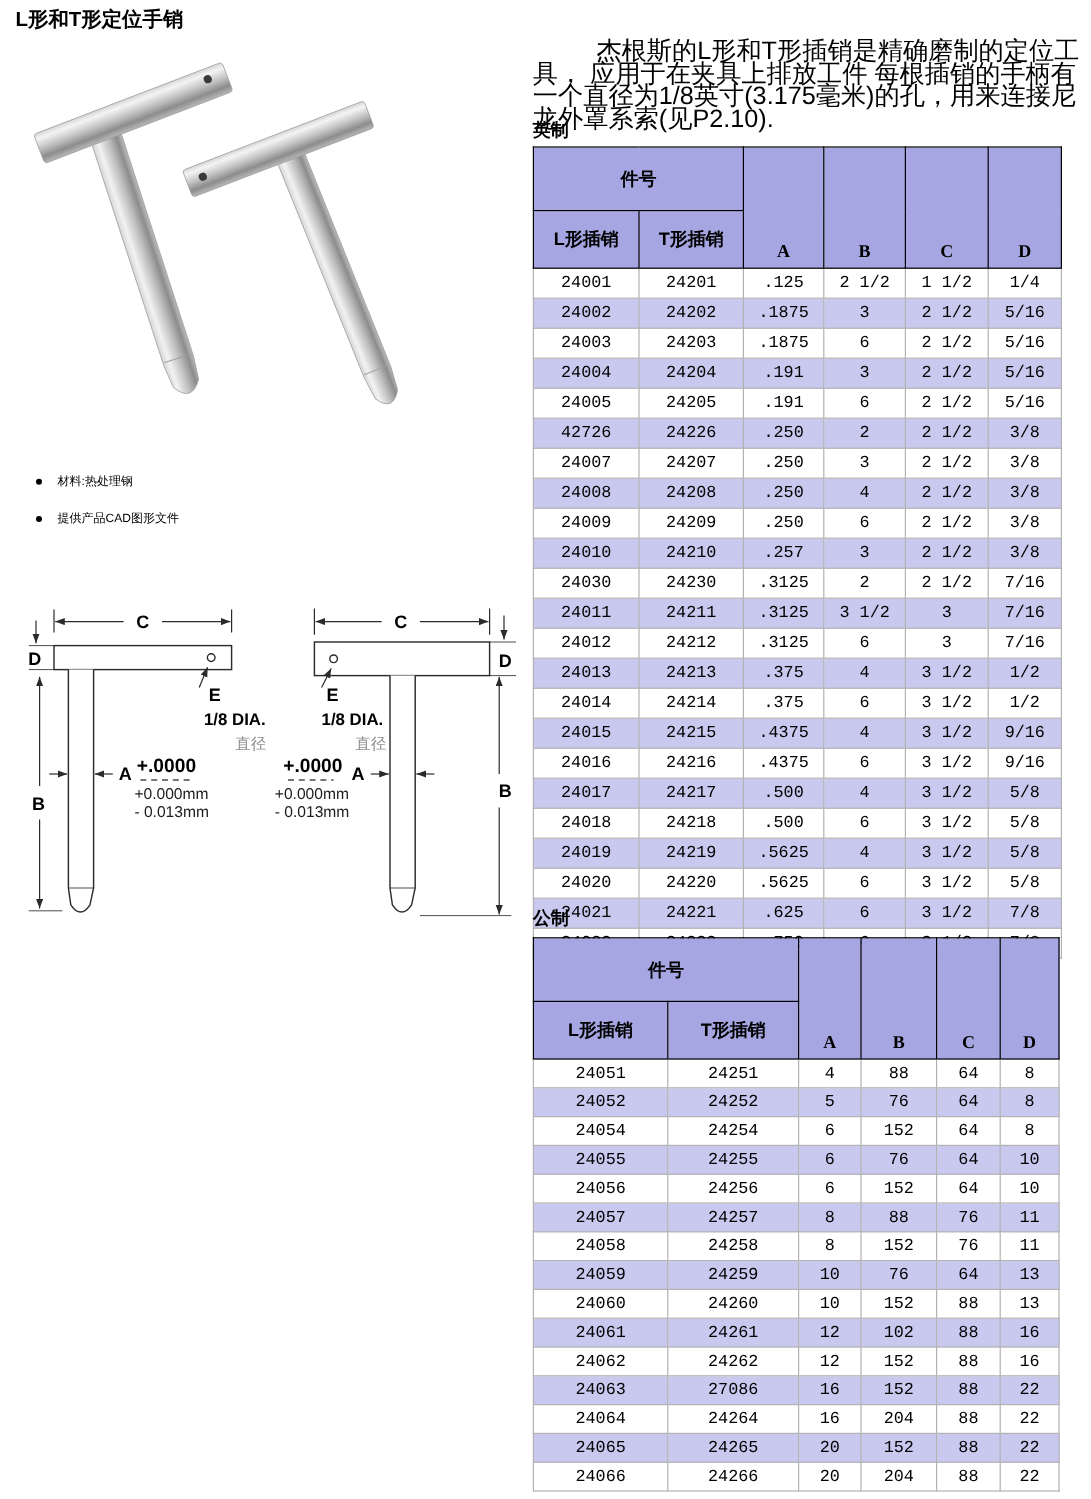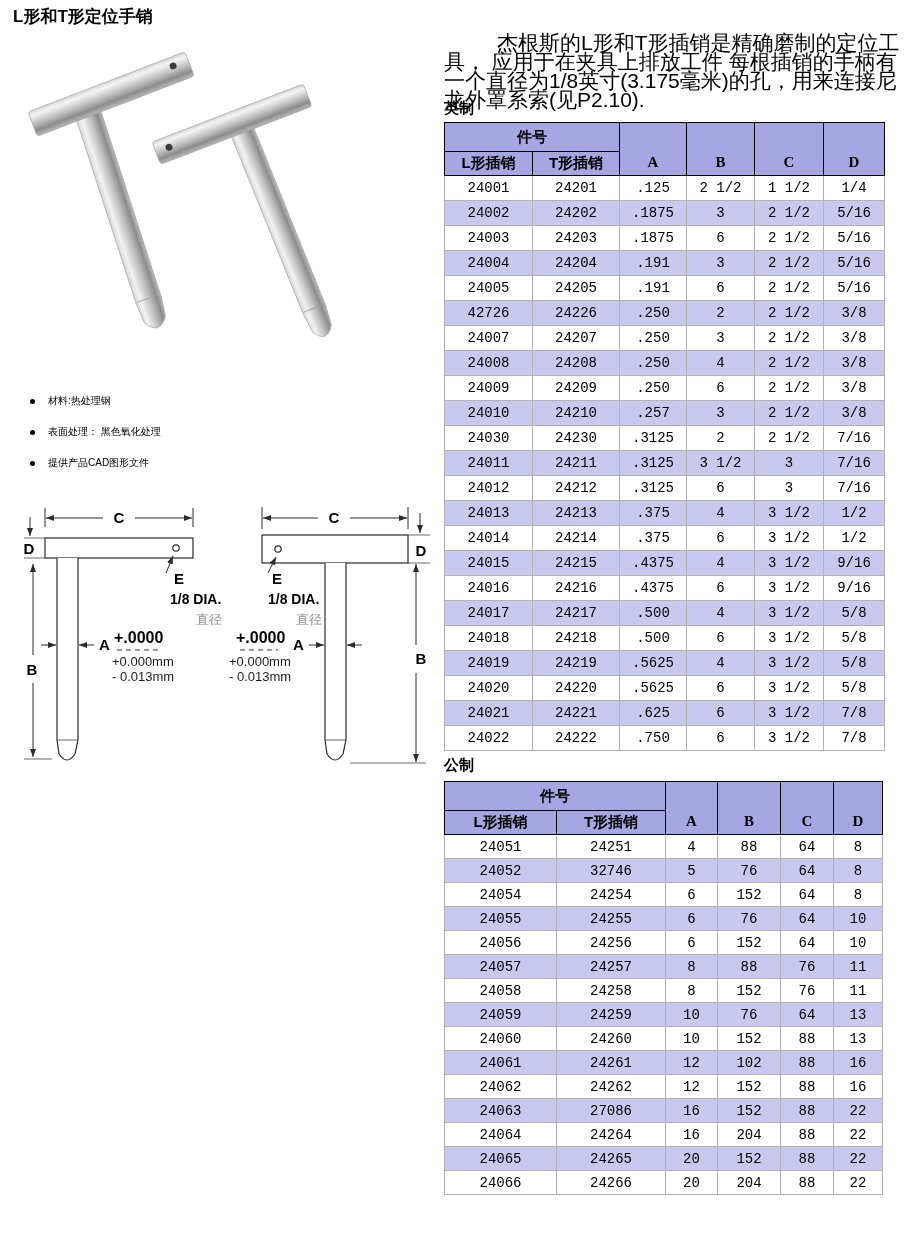--- a/index.html
+++ b/index.html
@@ -16,21 +16,21 @@
 
   ul.bullets{left:30px;top:394px;margin:0;padding:0;list-style:none;width:380px;}
   ul.bullets li{font-size:10px;margin:0 0 17px 0;padding-left:18px;position:relative;}
   ul.bullets li .dot{position:absolute;left:0;top:5px;width:5px;height:5px;background:#000;border-radius:50%;}
 
   table{border-collapse:collapse;table-layout:fixed;}
   #imperial-table{left:444px;top:122px;}
   #metric-table{left:444px;top:781px;}
   th{
     background:#a6a6e2;border:1px solid #000;font-size:15px;font-weight:bold;
-    padding:0;text-align:center;font-family:"Liberation Sans",sans-serif;
+    padding:12px;text-align:center;font-family:"Liberation Sans",sans-serif;
   }
   th.h1{height:28px;}
   th.h2{height:23px;margin-left:14px;}
   th.dim{vertical-align:bottom;padding-bottom:4px;font-family:"Liberation Serif",serif;}
   td{
     border:1px solid #b2b2b2;text-align:center;padding:0;
     font-family:"Liberation Mono",monospace;font-size:14px;background:#fff;
   }
   #imperial-table td{height:24px;}
   #metric-table td{height:23px;}
@@ -84,21 +84,20 @@
     </g>
     <g transform="translate(144,112) rotate(-21)">
       <rect x="0" y="0" width="162" height="24" rx="3" fill="url(#metV)" stroke="#9a9a9a" stroke-width="0.6"></rect>
       <circle cx="14" cy="11" r="3.4" fill="#3a3a3a"></circle>
     </g>
   </g>
 </svg>
 
 <ul class="abs bullets">
   <li><span class="dot"></span><span>材料:热处理钢</span></li>
-  <li><span class="dot"></span><span>表面处理： 黑色氧化处理</span></li>
   <li><span class="dot"></span><span>提供产品CAD图形文件</span></li>
 </ul>
 
 <svg class="abs" style="left:0px;top:505px;" width="440" height="275" viewBox="0 0 440 275">
   <defs>
     <marker id="ar" markerWidth="9" markerHeight="7" refX="8" refY="3" orient="auto" markerUnits="userSpaceOnUse">
       <path d="M0,0 L8,3 L0,6 Z" fill="#2b2b2b"></path>
     </marker>
   </defs>
   <g stroke="#2b2b2b" stroke-width="1.2" fill="none">
@@ -412,21 +411,21 @@
       <tr>
         <td>24051</td>
         <td>24251</td>
         <td>4</td>
         <td>88</td>
         <td>64</td>
         <td>8</td>
       </tr>
       <tr class="alt">
         <td>24052</td>
-        <td>32746</td>
+        <td>24252</td>
         <td>5</td>
         <td>76</td>
         <td>64</td>
         <td>8</td>
       </tr>
       <tr>
         <td>24054</td>
         <td>24254</td>
         <td>6</td>
         <td>152</td>

